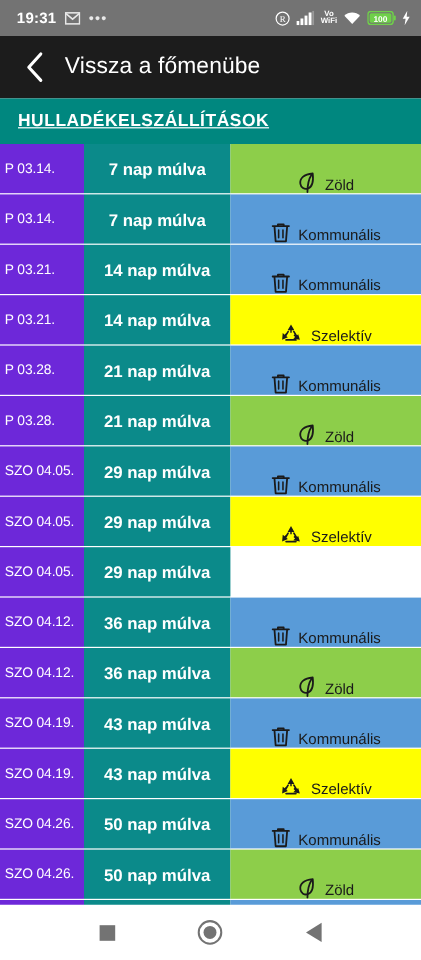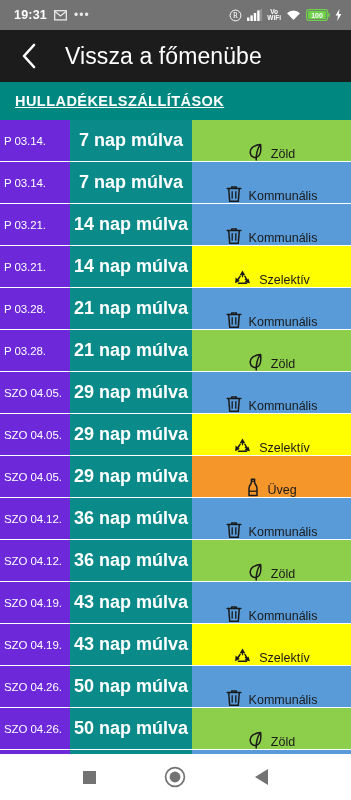--- a/index.html
+++ b/index.html
@@ -74,22 +74,22 @@
     width: 30px;
     height: 30px;
     display: flex;
     align-items: center;
     justify-content: center;
     cursor: pointer;
     flex: none;
   }
   .app-bar-title {
     color: #ffffff;
-    font-size: 23px;
-    margin-left: 21px;
+    font-size: 19px;
+    margin-left: 10px;
     letter-spacing: 0.1px;
     white-space: nowrap;
   }
 
   
   .section-header {
     height: 38px;
     background: #00877f;
     display: flex;
     align-items: center;
@@ -129,21 +129,21 @@
     box-sizing: border-box;
     white-space: nowrap;
     overflow: hidden;
     letter-spacing: -0.1px;
   }
   .cell-countdown {
     width: 122px;
     flex: none;
     background: #0b8a8a;
     color: #ffffff;
-    font-size: 18px;
+    font-size: 14px;
     font-weight: 700;
     display: flex;
     align-items: center;
     justify-content: center;
     box-sizing: border-box;
     white-space: nowrap;
   }
   .cell-type {
     flex: 1 1 auto;
     display: flex;
@@ -374,30 +374,20 @@
             <path d="M16.9 14.2 L11.4 13.2 L12.9 11.8 L11.6 10.4 L12.5 9.5 L14 11 L15.5 9.6 Z" fill="#1a1a1a"></path>
             <path d="M7.1 7.3 L4.2 12.2 M11.9 7.3 L14.8 12.2 M5.4 14.3 H13.6" stroke="#1a1a1a" stroke-width="1.4" fill="none" stroke-linecap="round"></path>
           </svg>
         </span>
         <span>Szelektív</span>
       </div>
     </div>
     <div class="row">
       <div class="cell-date">SZO 04.05.</div>
       <div class="cell-countdown">29 nap múlva</div>
-      <div class="cell-type" style="background: rgb(245, 150, 42);">
-        <span class="type-icon">
-          <svg width="14" height="19" viewBox="0 0 14 19">
-            <path d="M5.4 1.2 H8.6 V4.4 C8.6 5.8 11 7.4 11 10.4 V17.6 H3 V10.4 C3 7.4 5.4 5.8 5.4 4.4 Z" fill="none" stroke="#1a1a1a" stroke-width="1.5" stroke-linejoin="round"></path>
-            <path d="M3 13.2 H11" stroke="#1a1a1a" stroke-width="1.3"></path>
-            <path d="M5.4 3.2 H8.6" stroke="#1a1a1a" stroke-width="1.3"></path>
-          </svg>
-        </span>
-        <span>Üveg</span>
-      </div>
     </div>
     <div class="row">
       <div class="cell-date">SZO 04.12.</div>
       <div class="cell-countdown">36 nap múlva</div>
       <div class="cell-type" style="background: rgb(89, 155, 216);">
         <span class="type-icon">
           <svg width="16" height="18" viewBox="0 0 16 18">
             <path d="M1.2 3.4 H14.8" stroke="#1a1a1a" stroke-width="1.5" stroke-linecap="round"></path>
             <path d="M5.6 3.4 V1.9 H10.4 V3.4" fill="none" stroke="#1a1a1a" stroke-width="1.5" stroke-linejoin="round"></path>
             <path d="M2.7 3.4 L3.7 16.2 H12.3 L13.3 3.4" fill="none" stroke="#1a1a1a" stroke-width="1.5" stroke-linejoin="round"></path>

